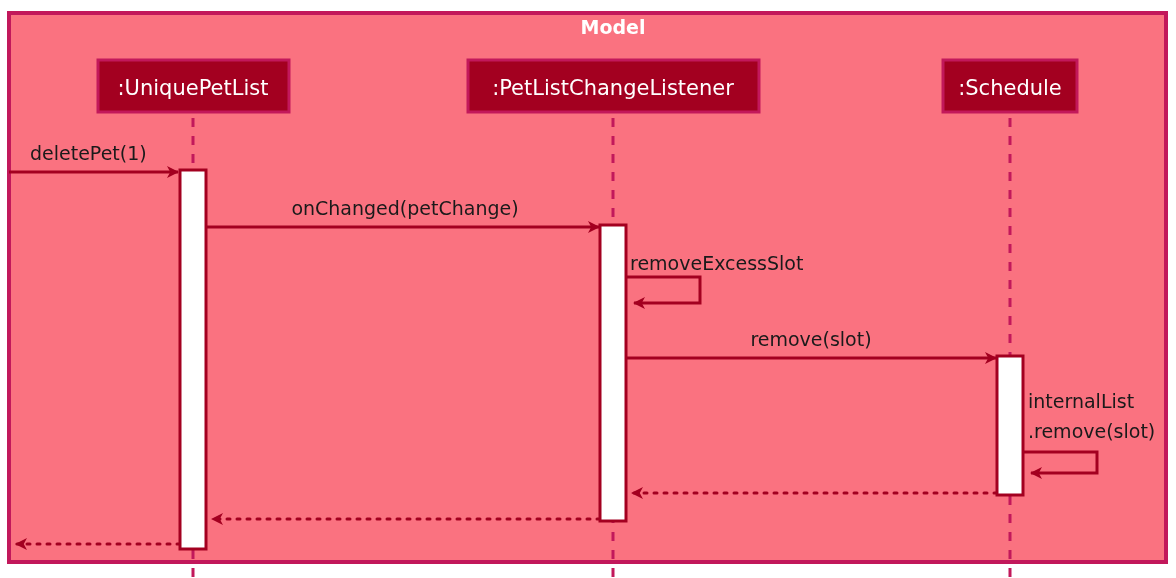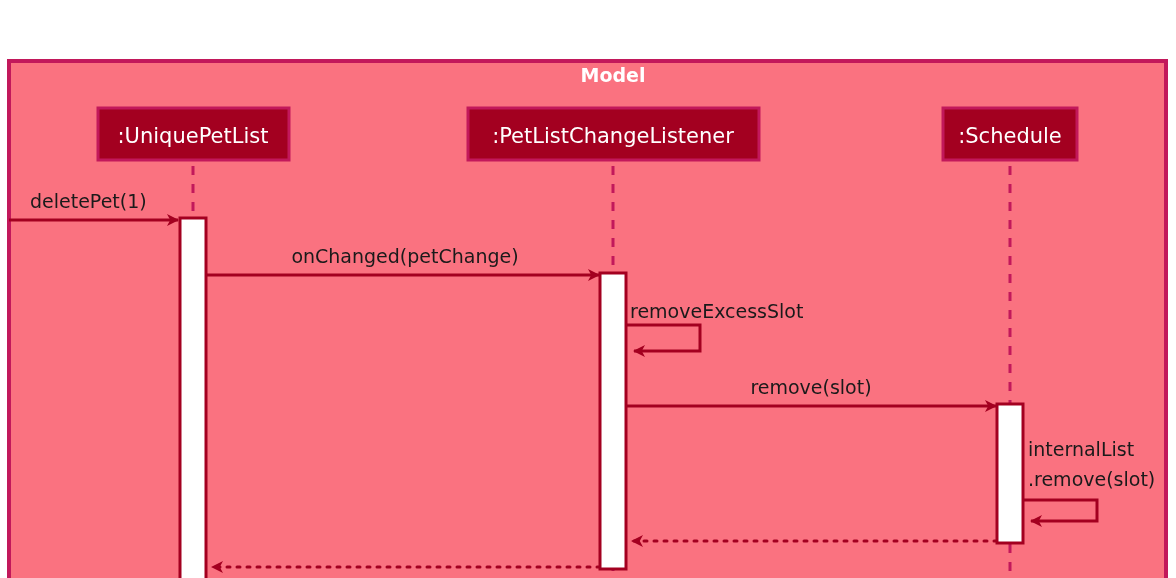--- a/index.html
+++ b/index.html
@@ -11,21 +11,20 @@
     width: 1176px;
     height: 578px;
     font-family: "DejaVu Sans", sans-serif;
     overflow: hidden;
   }
   #diagram-root {
     position: relative;
     width: 1176px;
     height: 502px;
     background: #ffffff;
-    margin-top: 48px;
   }
   svg.seq {
     position: absolute;
     left: 0;
     top: 0;
     width: 1176px;
     height: 578px;
     display: block;
   }
   text {

